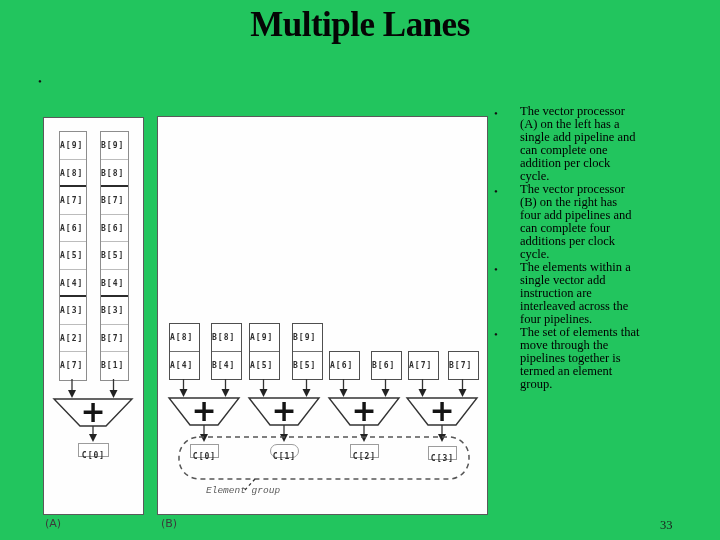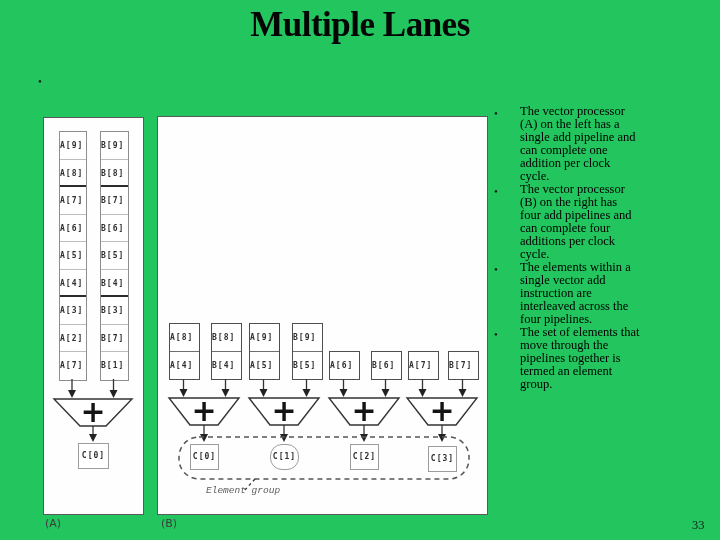--- a/index.html
+++ b/index.html
@@ -32,28 +32,28 @@
         font-family:"DejaVu Sans Mono", monospace;font-size:8px;font-weight:bold;
         letter-spacing:1px;color:#2e2e2e;}
   .cell:last-child{border-bottom:none;}
   .cell.grp{border-bottom:2px solid #2b2b2b;}
   .bcol{position:absolute;border:1px solid #4f4f4f;box-sizing:content-box;background:#fff;}
   .bcol .cell{height:27.5px;border-bottom:1px solid #6f6f6f;}
   .bcol .cell:last-child{border-bottom:none;}
   .bcol.single .cell{height:27px;}
 
   
-  .cbox{position:absolute;width:29px;height:26px;box-sizing:border-box;border:1px solid #9c9c9c;
+  .cbox{position:absolute;width:29px;height:14px;box-sizing:border-box;border:1px solid #9c9c9c;
         background:#fff;text-align:center;line-height:24px;
         font-family:"DejaVu Sans Mono", monospace;font-size:8px;font-weight:bold;
         letter-spacing:1px;color:#2e2e2e;}
 
   .eg-label{position:absolute;left:48px;top:368px;font-family:Liberation Mono, monospace;
             font-style:italic;font-size:9.5px;color:#5a5a5a;}
-  .pagenum{left:692px;top:518px;font-size:12.5px;color:#1a1a1a;}
+  .pagenum{left:660px;top:518px;font-size:12.5px;color:#1a1a1a;}
 
   svg text.plus{font-family:"DejaVu Sans", sans-serif;font-size:30px;font-weight:bold;fill:#141414;}
   svg line, svg polygon.trap, svg path{stroke:#333;}
 </style>
 </head>
 <body>
 
 <div class="slide">
 
   <div class="abs title">Multiple Lanes</div>

